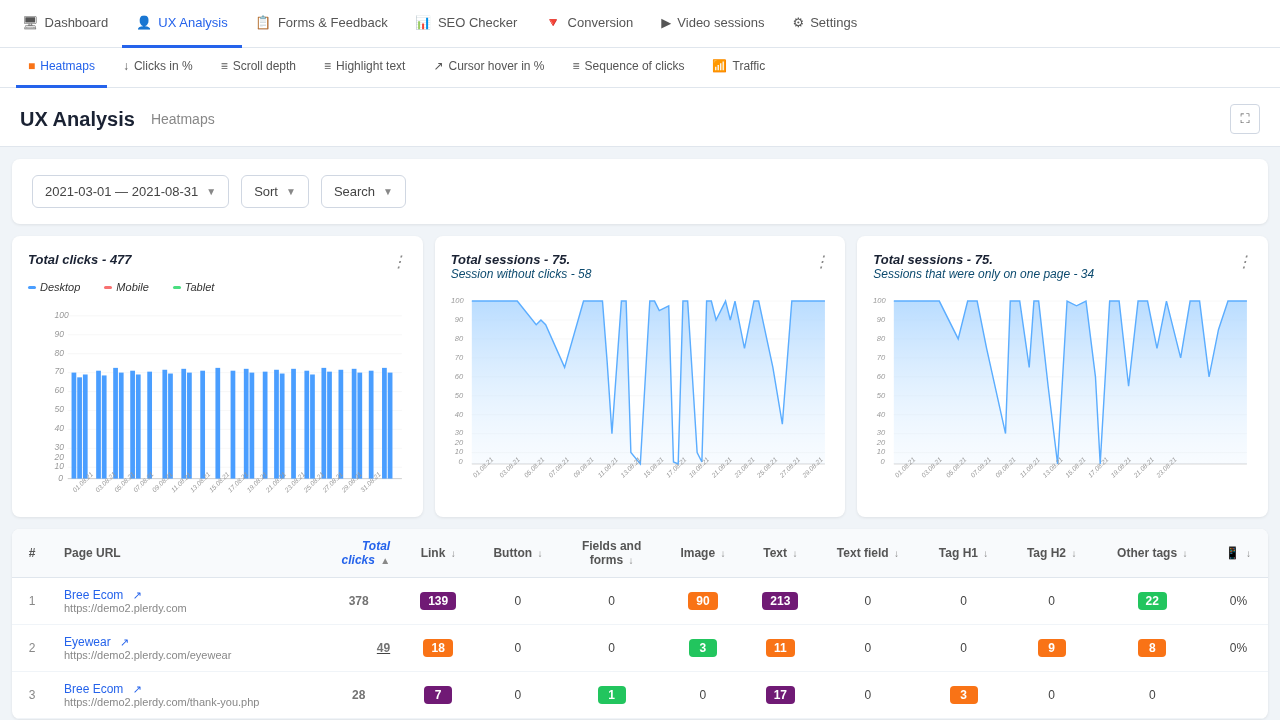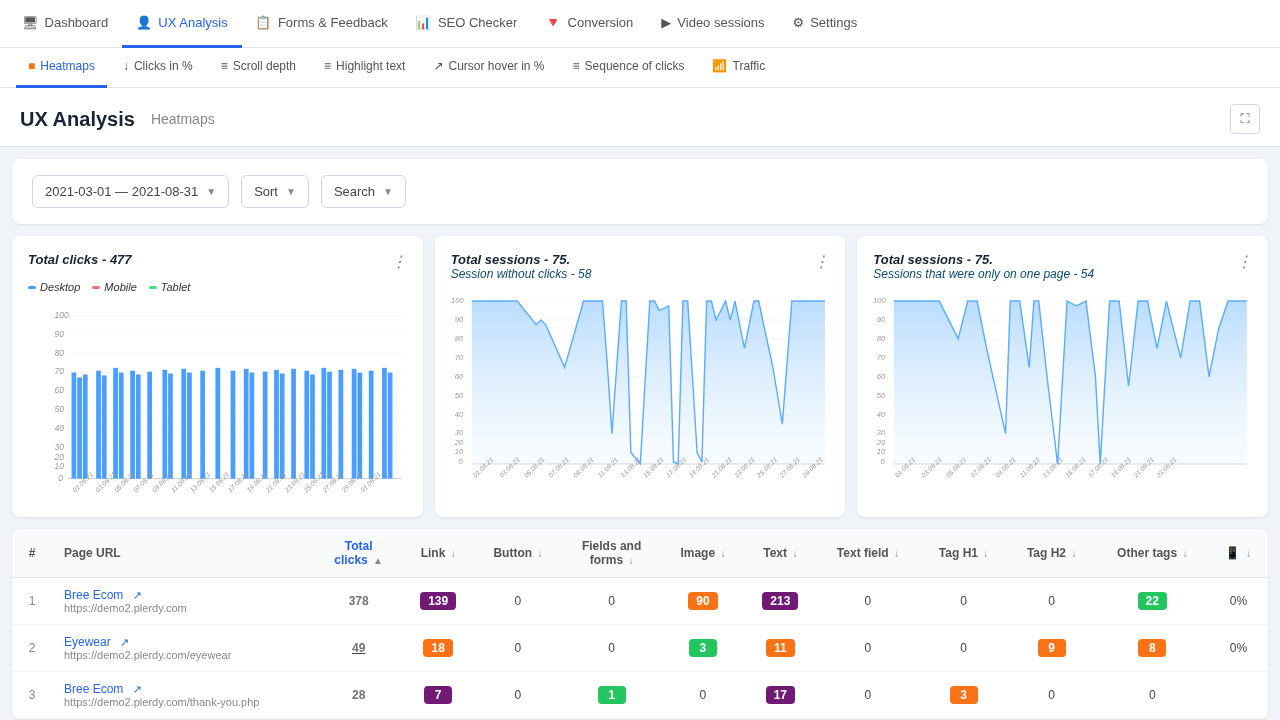--- a/index.html
+++ b/index.html
@@ -148,21 +148,21 @@
       font-size: 12px;
       color: #0c4a6e;
     }
     .menu-dots {
       cursor: pointer;
       color: #888;
       font-size: 16px;
     }
     .chart-legend {
       display: flex;
-      gap: 12px;
+      gap: 24px;
       margin-bottom: 8px;
       font-size: 11px;
     }
     .legend-item {
       display: flex;
       align-items: center;
       gap: 4px;
     }
     .legend-dot {
       width: 8px;
@@ -512,21 +512,21 @@
         <text x="350" y="197" font-size="7" fill="#999" transform="rotate(-45 350 197)">27.08.21</text>
         <text x="374" y="197" font-size="7" fill="#999" transform="rotate(-45 374 197)">29.08.21</text>
       </svg>
     </div>
   </div>
 
   <div class="chart-card">
     <div class="chart-header">
       <div>
         <div class="chart-title">Total sessions - 75.</div>
-        <div class="chart-subtitle">Sessions that were only on one page - 54</div>
+        <div class="chart-subtitle">Sessions that were only on one page - 34</div>
       </div>
       <span class="menu-dots">⋮</span>
     </div>
     <div class="chart-area">
       <svg class="chart" viewBox="0 0 400 210">
 
         <text x="0" y="12" font-size="8" fill="#999">100</text>
         <text x="4" y="32" font-size="8" fill="#999">90</text>
         <text x="4" y="52" font-size="8" fill="#999">80</text>
         <text x="4" y="72" font-size="8" fill="#999">70</text>
@@ -575,21 +575,21 @@
     </div>
   </div>
 </div>
 
 <div class="table-section">
   <table>
     <thead>
       <tr>
         <th style="width:40px; text-align:center;">#</th>
         <th>Page URL</th>
-        <th class="sortable active-sort" style="color:#2563eb; text-align:center;">
+        <th class="sortable active-sort" style="color:#2563eb; text-align:right;font-style:italic;">
           Total<br>clicks
           <span class="sort-icon">▲</span>
         </th>
         <th class="sortable" style="text-align:center;">
           Link <span class="sort-icon">↓</span>
         </th>
         <th class="sortable" style="text-align:center;">
           Button <span class="sort-icon">↓</span>
         </th>
         <th class="sortable" style="text-align:center;">
@@ -640,21 +640,21 @@
         <td style="text-align:center;">0%</td>
       </tr>
 
       <tr>
         <td class="row-num">2</td>
         <td>
           <span class="page-url-main">Eyewear</span>
           <span class="external-icon">↗</span>
           <div class="page-url-sub">https://demo2.plerdy.com/eyewear</div>
         </td>
-        <td style="text-align:center;text-decoration:underline;"><span class="total-clicks">49</span></td>
+        <td style="text-align:right;text-decoration:underline;"><span class="total-clicks">49</span></td>
         <td style="text-align:center;margin-top:17px;"><span class="badge badge-orange">18</span></td>
         <td style="text-align:center;">0</td>
         <td style="text-align:center;">0</td>
         <td style="text-align:center;"><span class="badge badge-green">3</span></td>
         <td style="text-align:center;"><span class="badge badge-orange">11</span></td>
         <td style="text-align:center;">0</td>
         <td style="text-align:center;">0</td>
         <td style="text-align:center;"><span class="badge badge-orange">9</span></td>
         <td style="text-align:center;"><span class="badge badge-orange">8</span></td>
         <td style="text-align:center;">0%</td>

